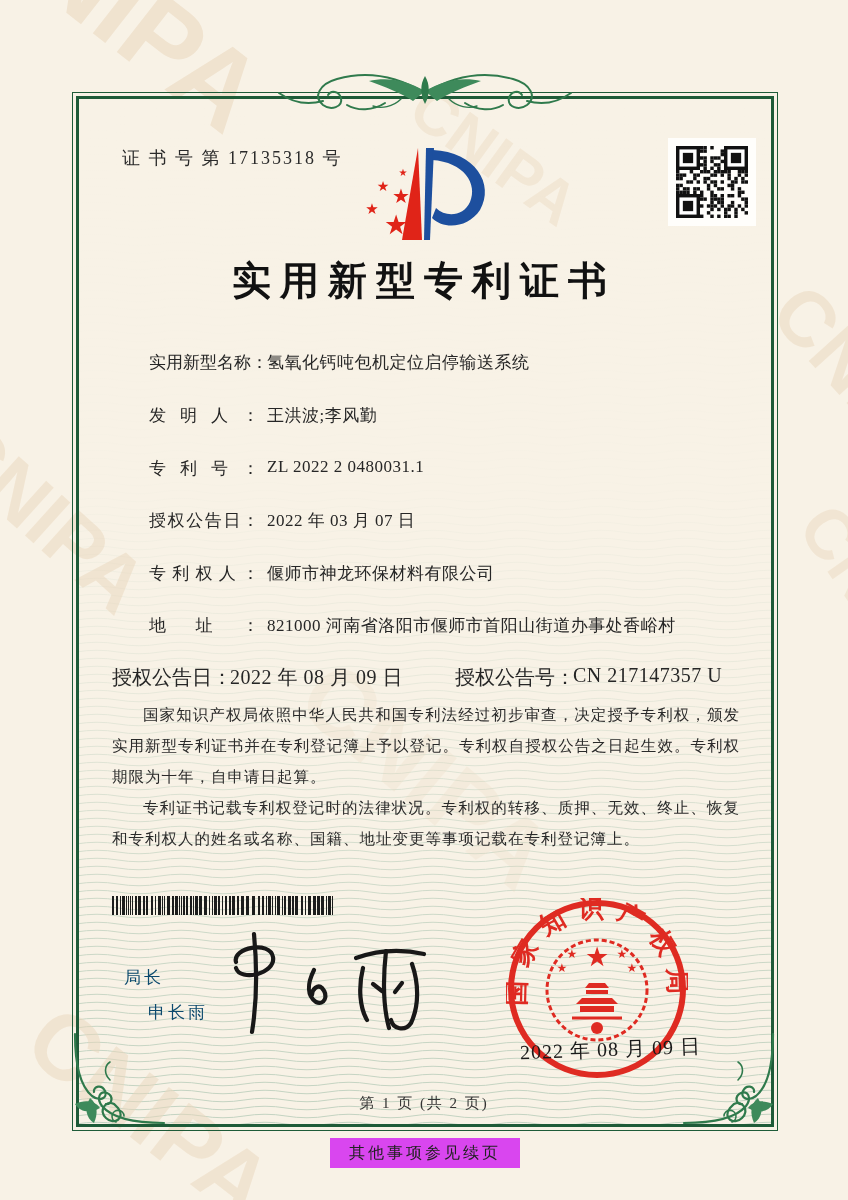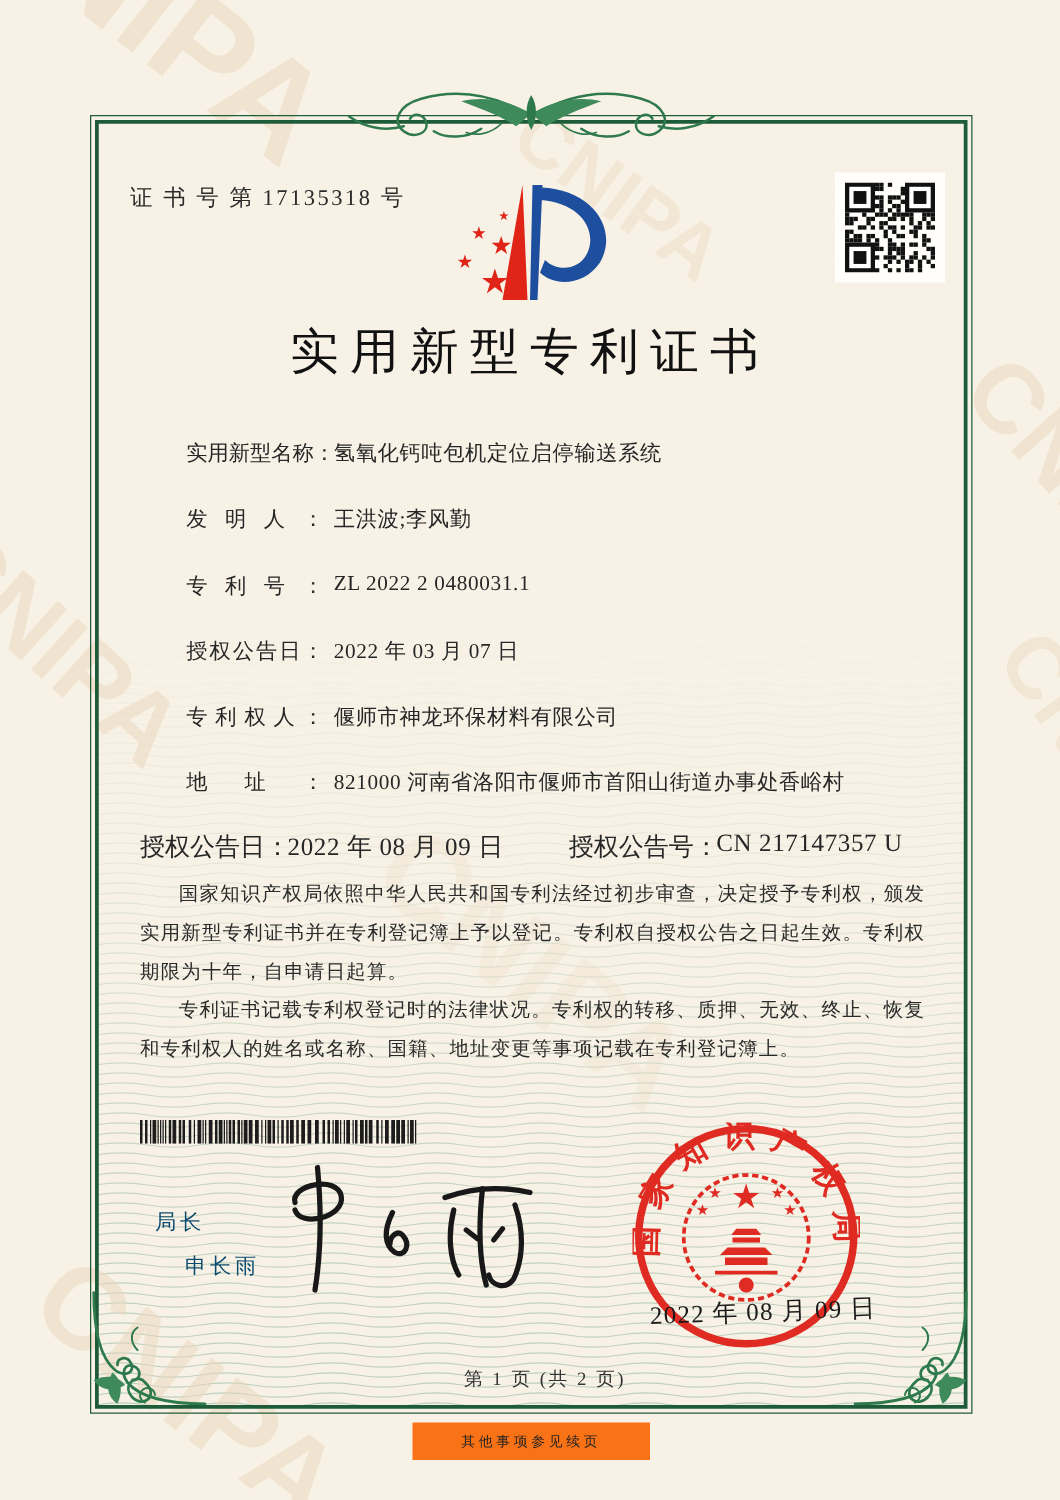--- a/index.html
+++ b/index.html
@@ -24,22 +24,22 @@
     border:1px solid var(--frame-green);}
   .frame-inner{position:absolute;inset:3px;border:3px solid var(--frame-green);}
   .ornament{position:absolute;z-index:5;}
   .orn-top{left:264px;top:63px;}
   .orn-bl{left:70px;top:1028px;transform:scaleX(-1);}
   .orn-br{left:678px;top:1028px;}
 
   .content{position:absolute;inset:0;z-index:6;}
   .abs{position:absolute;}
 
-  .cert-no{left:104px;top:146px;font-size:18px;letter-spacing:2px;color:#2b2b2b;}
-  .title{left:72px;top:254px;width:704px;text-align:center;font-size:39px;font-weight:normal;
+  .cert-no{left:122px;top:146px;font-size:18px;letter-spacing:2px;color:#2b2b2b;}
+  .title{left:72px;top:254px;width:704px;text-align:center;font-size:39px;font-weight:bold;
     letter-spacing:9px;color:#111;}
 
   .fields{left:112px;top:351px;width:600px;font-size:17px;color:#262626;}
   .frow{position:absolute;left:0;width:600px;white-space:nowrap;margin-left:37px;}
   .lbl{display:inline-block;width:110px;text-align:justify;text-align-last:justify;vertical-align:top;}
   .val{margin-left:8px;letter-spacing:.5px;}
   .grant{left:112px;top:664px;width:640px;font-size:20px;color:#262626;white-space:nowrap;}
   .grant .g2{position:absolute;left:343px;top:0;}
 
   .paras{left:112px;top:701px;width:628px;font-size:15.5px;line-height:31px;color:#2a2a2a;
@@ -49,23 +49,23 @@
   .barcode-box{left:112px;top:896px;}
   .signoff{font-size:17px;letter-spacing:3px;color:#0c4a6e;}
   .signoff.t1{left:124px;top:966px;}
   .signoff.t2{left:124px;top:1001px;margin-left:24px;}
   .signature{left:226px;top:926px;z-index:7;}
 
   .seal{left:506px;top:898px;z-index:7;opacity:.96;}
   .seal-date{left:520px;top:1036px;z-index:8;font-size:20px;color:#1a1a1a;letter-spacing:1px;
     transform:rotate(-2deg);white-space:nowrap;}
 
-  .page-no{left:72px;top:1094px;width:704px;text-align:center;font-size:15px;letter-spacing:2px;color:#333;padding-left:12px;}
-  .note-box{left:330px;top:1138px;width:190px;height:30px;background:#f97316;
-    display:flex;align-items:center;justify-content:center;font-size:11px;letter-spacing:3px;color:#222;}
+  .page-no{left:72px;top:1094px;width:704px;text-align:center;font-size:15px;letter-spacing:2px;color:#333;}
+  .note-box{left:330px;top:1138px;width:190px;height:30px;background:#d946ef;
+    display:flex;align-items:center;justify-content:center;font-size:16px;letter-spacing:3px;color:#222;}
 
   .qr-patch{left:668px;top:138px;width:88px;height:88px;background:#fffefb;}
   .qr-svg{position:absolute;left:8px;top:8px;}
   .logo{left:360px;top:140px;}
 </style>
 </head>
 <body>
 
 <div class="page">
 

